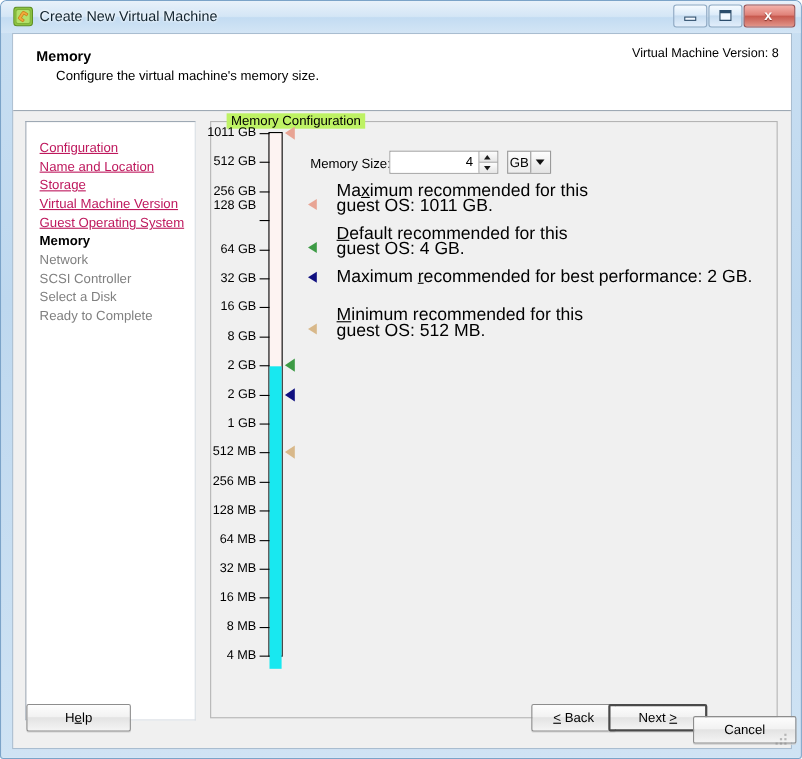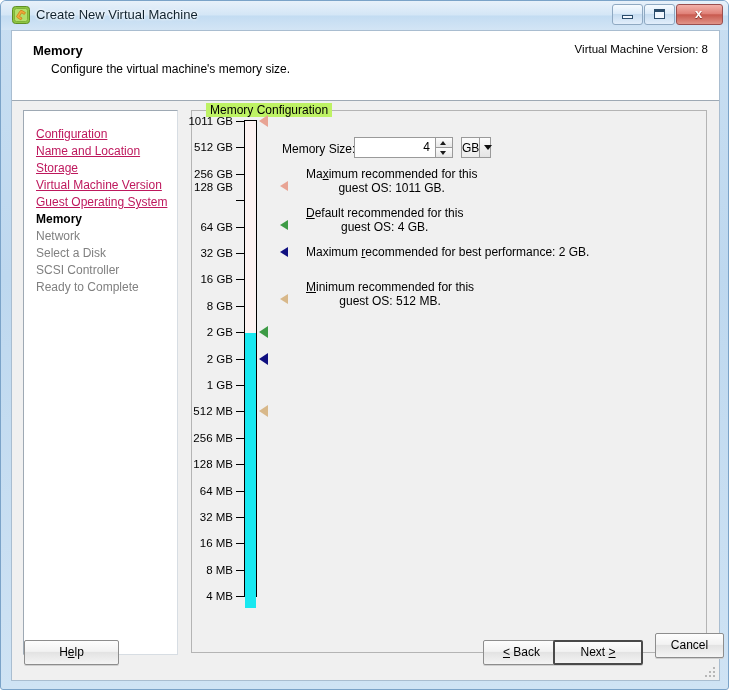--- a/index.html
+++ b/index.html
@@ -124,37 +124,37 @@
     background:linear-gradient(to bottom,#fdfdfd,#e6e6e6);
   }
   .spin-up{border-bottom:1px solid #9a9a9a;}
   .spin-up:after,.spin-down:after{
     content:"";position:absolute;left:4px;top:3px;
     border-left:3px solid transparent;border-right:3px solid transparent;
   }
   .spin-up:after{border-bottom:4px solid #1a1a1a;}
   .spin-down:after{border-top:4px solid #1a1a1a;top:3px;}
   .unit-select{
-    position:absolute;left:277px;top:27px;width:30px;height:21px;
+    position:absolute;left:277px;top:27px;width:40px;height:21px;
     border:1px solid #9a9a9a;box-sizing:border-box;
     background:linear-gradient(to bottom,#fbfbfb,#ececec);
     display:flex;align-items:center;
   }
   .unit-val{flex:1;text-align:center;font-size:12px;color:#000;}
   .unit-arrow{
     width:17px;height:19px;border-left:1px solid #9a9a9a;position:relative;
     background:linear-gradient(to bottom,#fdfdfd,#e4e4e4);
   }
   .unit-arrow:after{
     content:"";position:absolute;left:4px;top:7px;
     border-left:4px solid transparent;border-right:4px solid transparent;
     border-top:5px solid #111;
   }
   
-  .rec{position:absolute;left:96px;font-size:12px;color:#000;line-height:14px;text-align:center;}
+  .rec{position:absolute;left:96px;font-size:16px;color:#000;line-height:14px;}
   .rec .mk{
     position:absolute;left:0;top:0;width:0;height:0;
     border-top:5px solid transparent;border-bottom:5px solid transparent;
   }
   .rec .txt{display:block;margin-left:26px;white-space:nowrap;}
   .u{text-decoration:underline;}
   
   .slider{position:absolute;left:0;top:0;width:95px;height:543px;}
   .track{
     position:absolute;left:60px;top:10px;width:13px;height:477px;
@@ -180,21 +180,21 @@
     position:absolute;height:25px;box-sizing:border-box;
     border:1px solid #8d8d8d;border-radius:2px;
     background:linear-gradient(to bottom,#fdfdfd 0%,#f2f2f2 45%,#e3e3e3 50%,#f4f4f4 100%);
     font-size:12px;color:#000;line-height:23px;text-align:center;
     box-shadow:0 1px 0 #cfcfcf;
   }
   .btn.default{border:2px solid #4a4a4a;line-height:21px;}
   #btn-help{left:12px;top:9px;width:95px;}
   #btn-back{right:159px;top:9px;width:77px;}
   #btn-next{right:76px;top:9px;width:90px;margin-left:44px;}
-  #btn-cancel{right:-5px;top:2px;width:69px;}
+  #btn-cancel{right:-5px;top:20px;width:94px;}
   .grip{
     position:absolute;right:3px;bottom:2px;width:12px;height:12px;opacity:.55;
   }
 </style>
 </head>
 <body>
 
 <div class="window">
 
   <div class="titlebar">
@@ -228,22 +228,22 @@
     </div>
 
     <div class="sidebar" id="sidebar">
         <div class="sb-item link"><span>Configuration</span></div>
         <div class="sb-item link"><span>Name and Location</span></div>
         <div class="sb-item link"><span>Storage</span></div>
         <div class="sb-item link"><span>Virtual Machine Version</span></div>
         <div class="sb-item link"><span>Guest Operating System</span></div>
         <div class="sb-item current"><span>Memory</span></div>
         <div class="sb-item future"><span>Network</span></div>
+        <div class="sb-item future"><span>SCSI Controller</span></div>
         <div class="sb-item future"><span>Select a Disk</span></div>
-        <div class="sb-item future"><span>SCSI Controller</span></div>
         <div class="sb-item future"><span>Ready to Complete</span></div>
       </div>
 
     <div class="main">
       <div class="groupbox">
         <span class="gb-title">Memory Configuration</span>
       </div>
 
       <div class="slider" id="slider">
         <div class="track">

